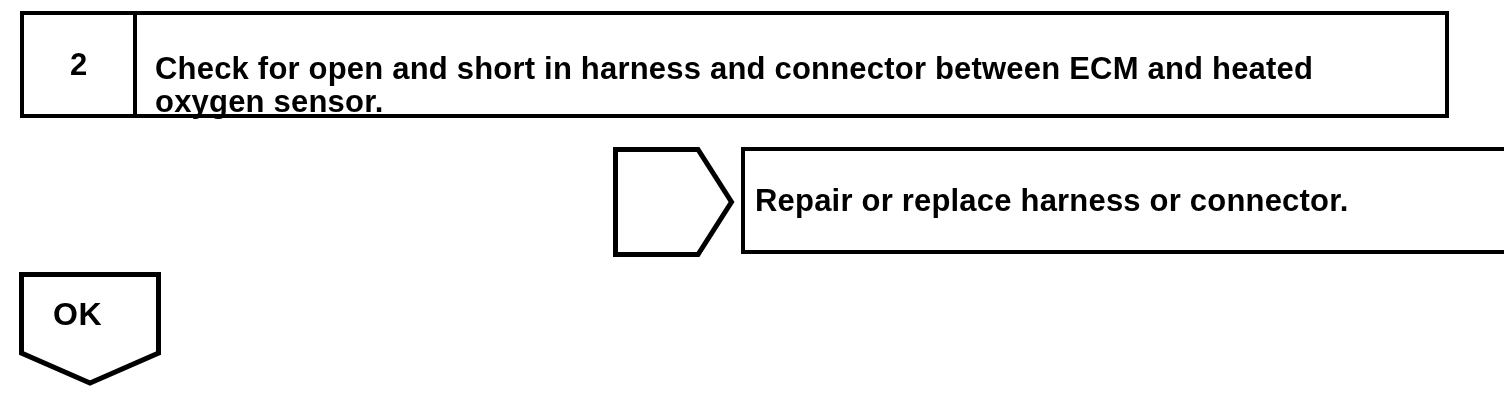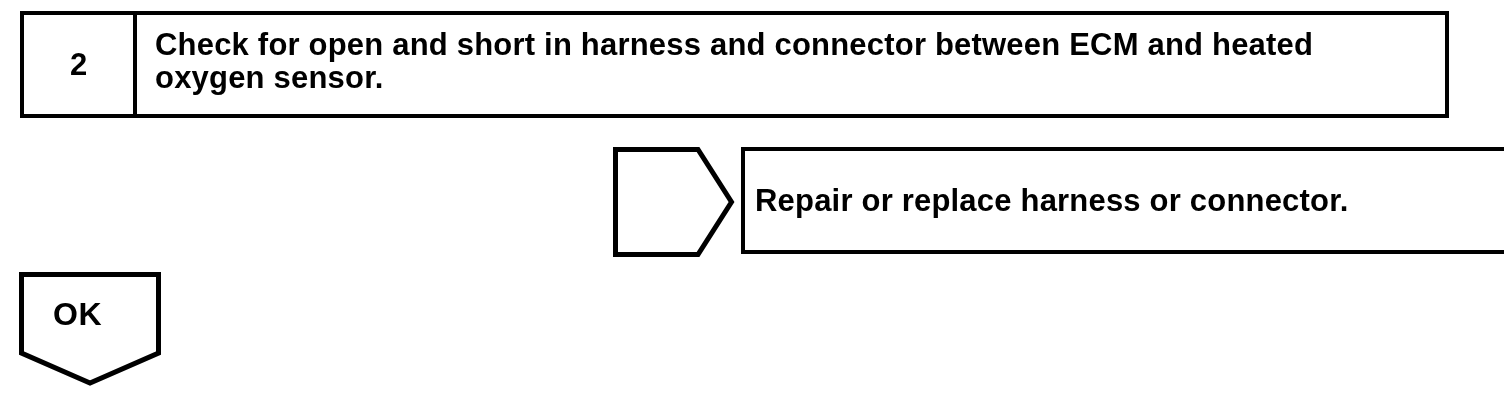--- a/index.html
+++ b/index.html
@@ -31,20 +31,21 @@
     display: flex; align-items: center; justify-content: center;
     font-size: 31px;
     flex: 0 0 auto;
   }
   .step-text-cell {
     flex: 1;
     padding: 13px 40px 0 18px;
     font-size: 31px;
     line-height: 33px;
     letter-spacing: 0.2px;
+    margin-top: 24px;
   }
 
   
   .ng-shape {
     position: absolute;
     left: 613px; top: 147px;
     width: 122px; height: 110px;
   }
   .ng-label {
     position: absolute;

